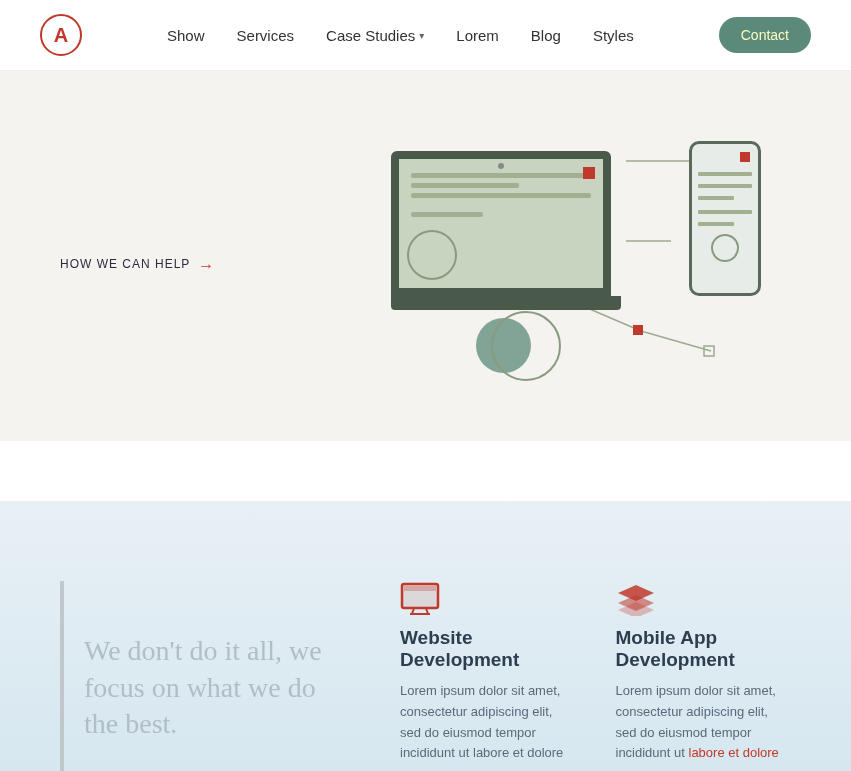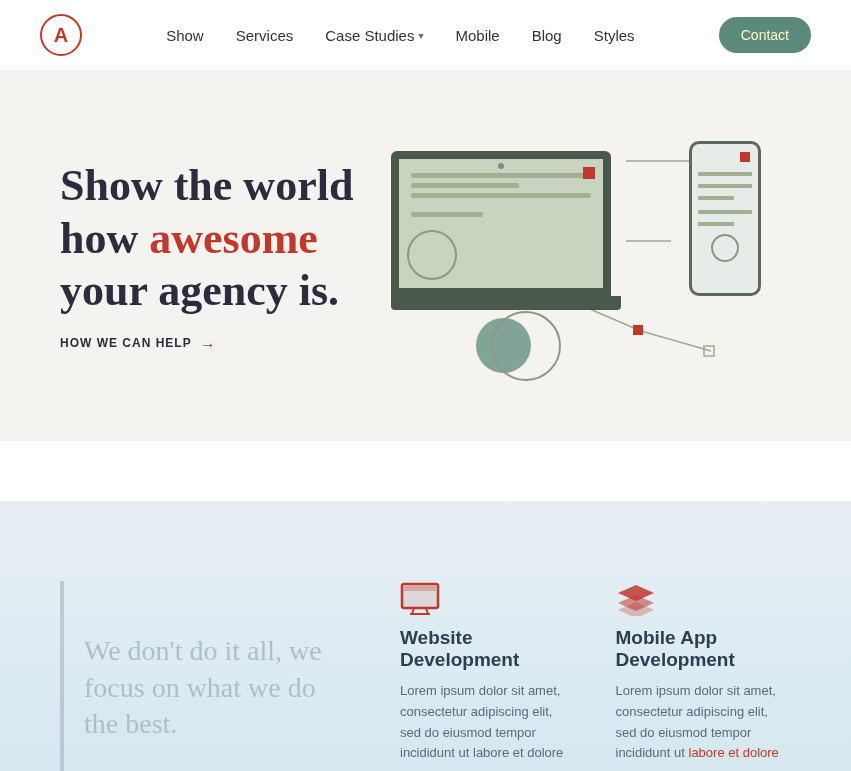--- a/index.html
+++ b/index.html
@@ -74,21 +74,21 @@
       font-family: Georgia, serif;
       font-weight: 700;
     }
     .hero-text h1 .awesome {
       color: #c0392b;
     }
     .hero-cta {
       margin-top: 16px;
       font-family: sans-serif;
       font-size: 12px;
-      font-weight: bold;
+      font-weight: normal;
       letter-spacing: 1px;
       color: #2c2c3e;
       text-transform: uppercase;
       display: flex; align-items: center; gap: 8px;
       cursor: pointer;
       text-decoration: none;
     }
     .hero-cta .arrow { color: #c0392b; font-size: 16px; }
 
     
@@ -289,34 +289,29 @@
   </div>
   <ul class="nav-links">
     <li><a href="#">Show</a></li>
     <li><a href="#">Services</a></li>
     <li>
       <a href="#" class="case-studies-item">
         <span>Case Studies</span>
         <span class="chevron">▾</span>
       </a>
     </li>
-    <li><a href="#">Mobile</a></li>
+    <li><a href="#">Lorem</a></li>
     <li><a href="#">Blog</a></li>
     <li><a href="#">Styles</a></li>
   </ul>
   <button class="contact-btn">Contact</button>
 </nav>
 
 <section class="hero">
   <div class="hero-text">
-    <h1>
-      <span>Show the world</span><br>
-      <span>how </span><span class="awesome">awesome</span><br>
-      <span>your agency is.</span>
-    </h1>
     <a class="hero-cta" href="#">
       <span>HOW WE CAN HELP</span>
       <span class="arrow">→</span>
     </a>
   </div>
 
   <div class="hero-illustration">
 
     <svg width="420" height="250" style="position:absolute;top:0;left:0;">
 

